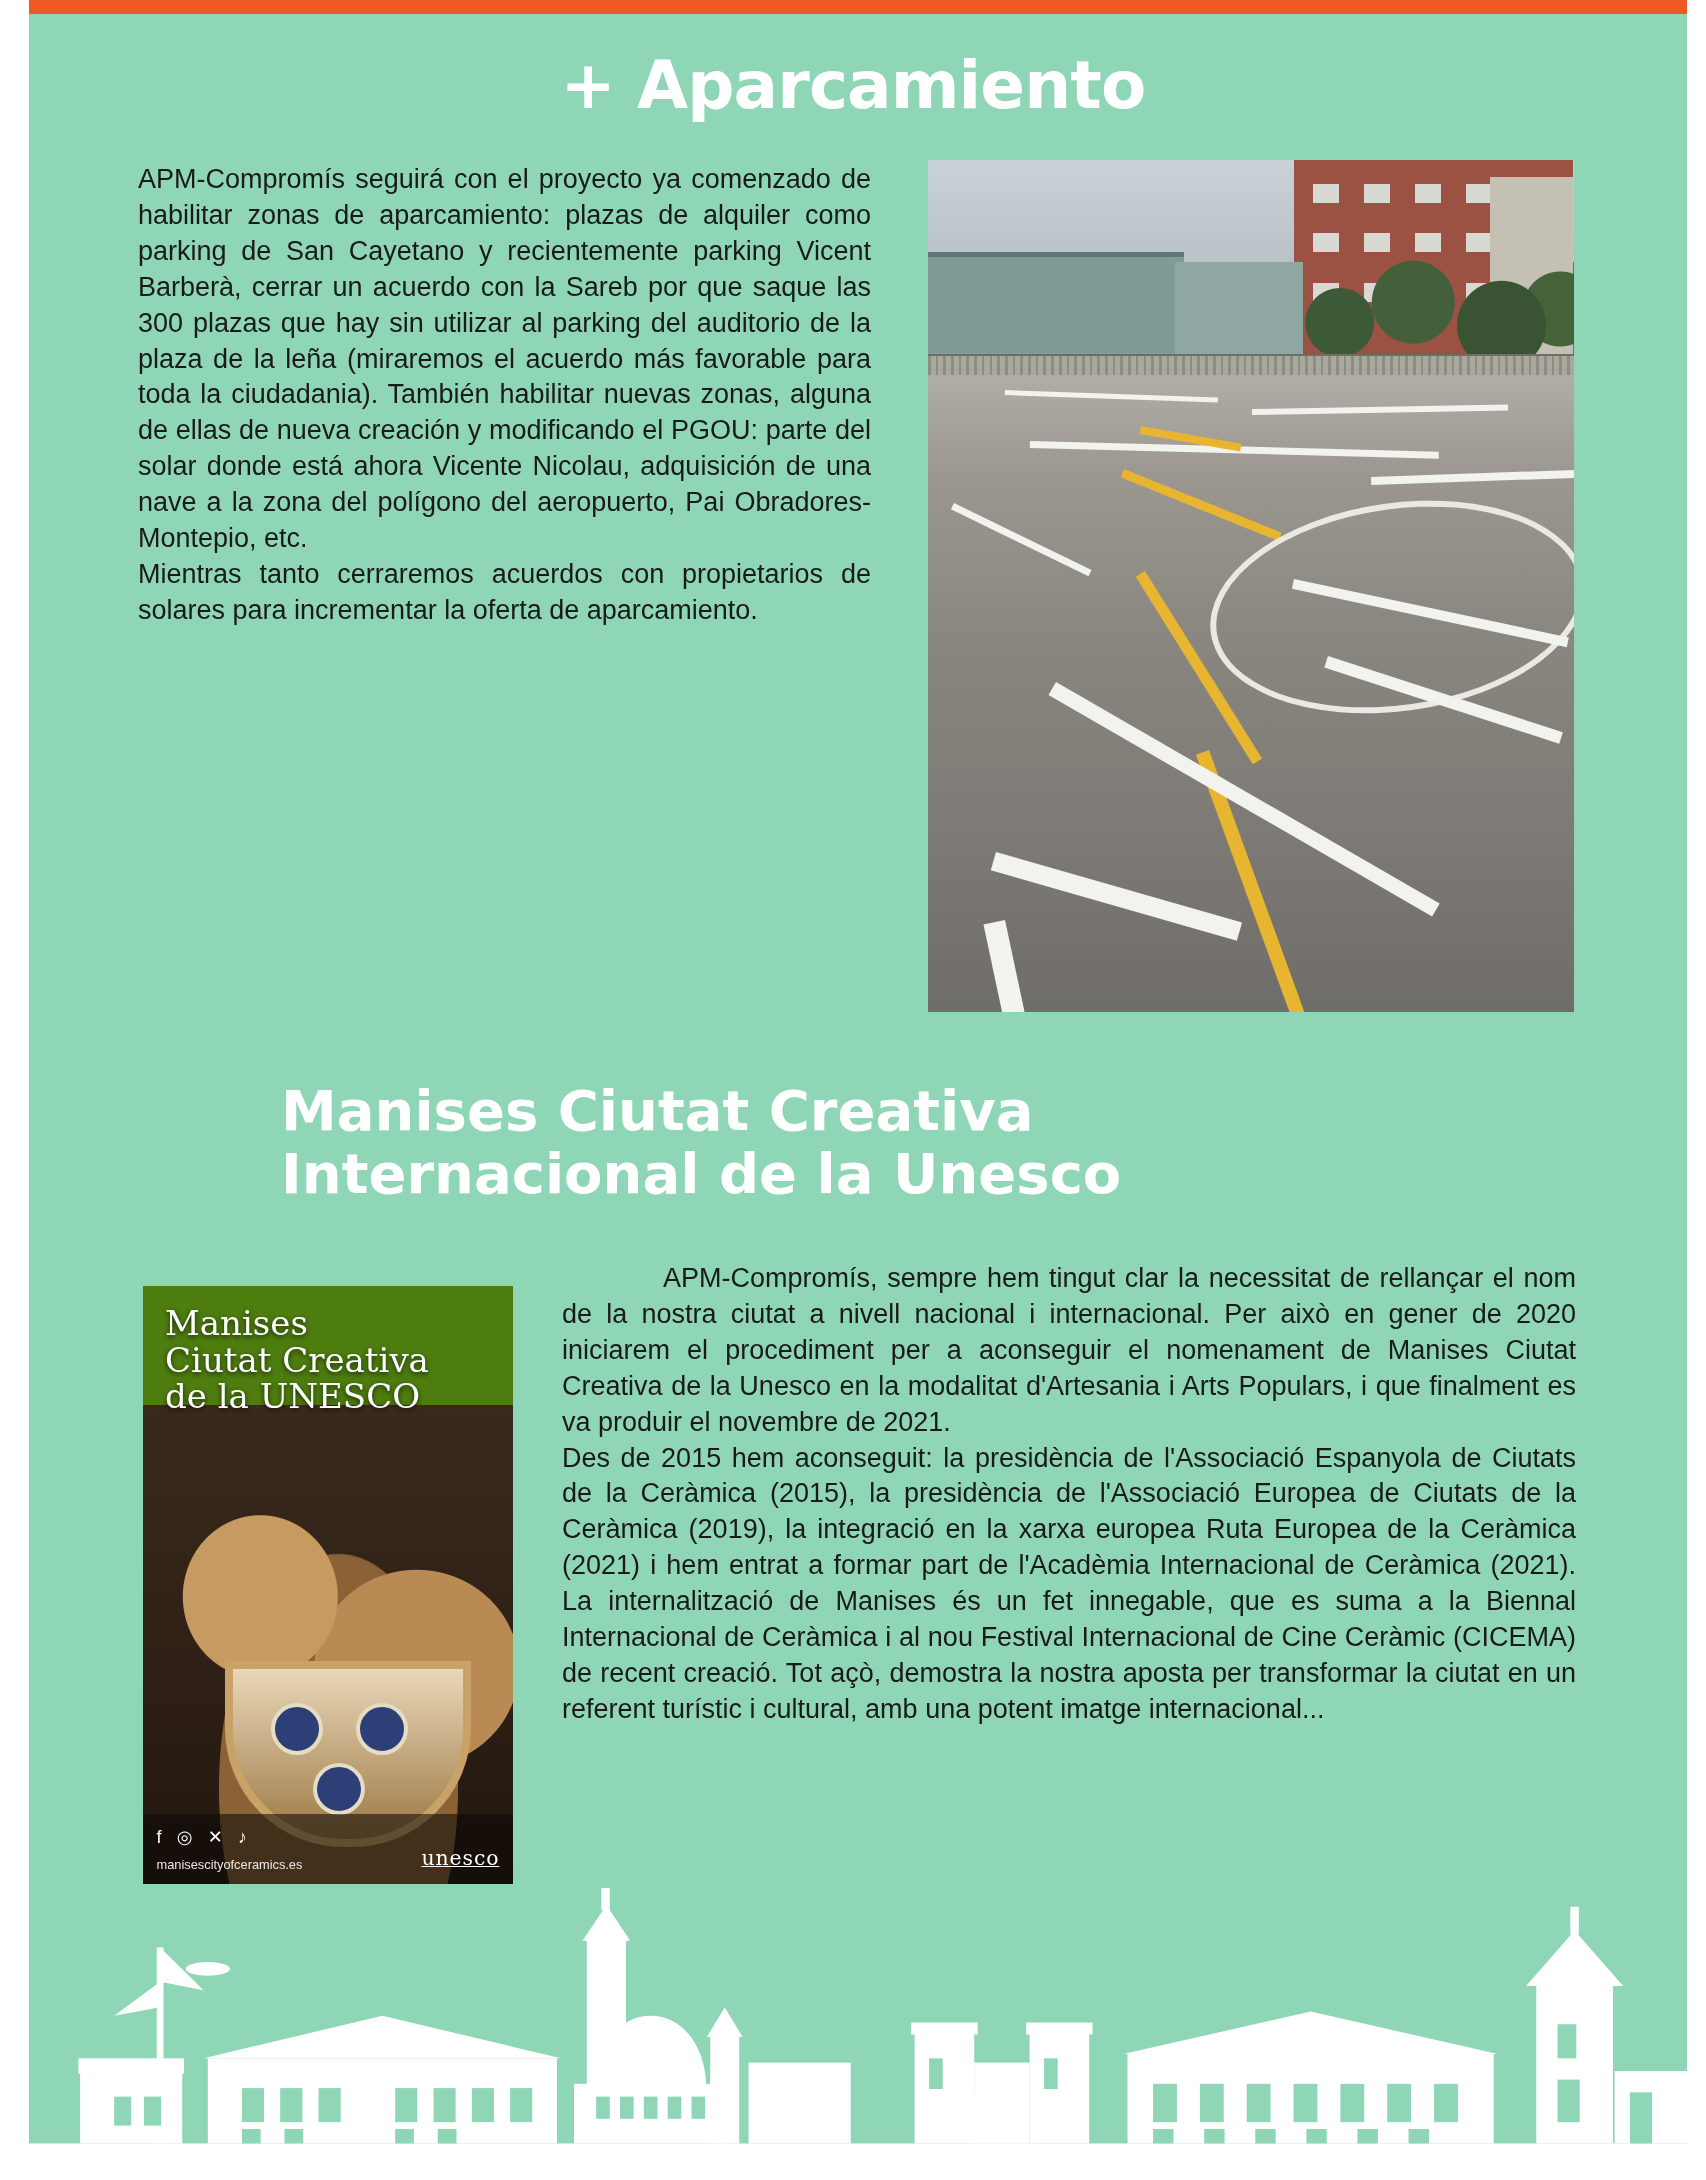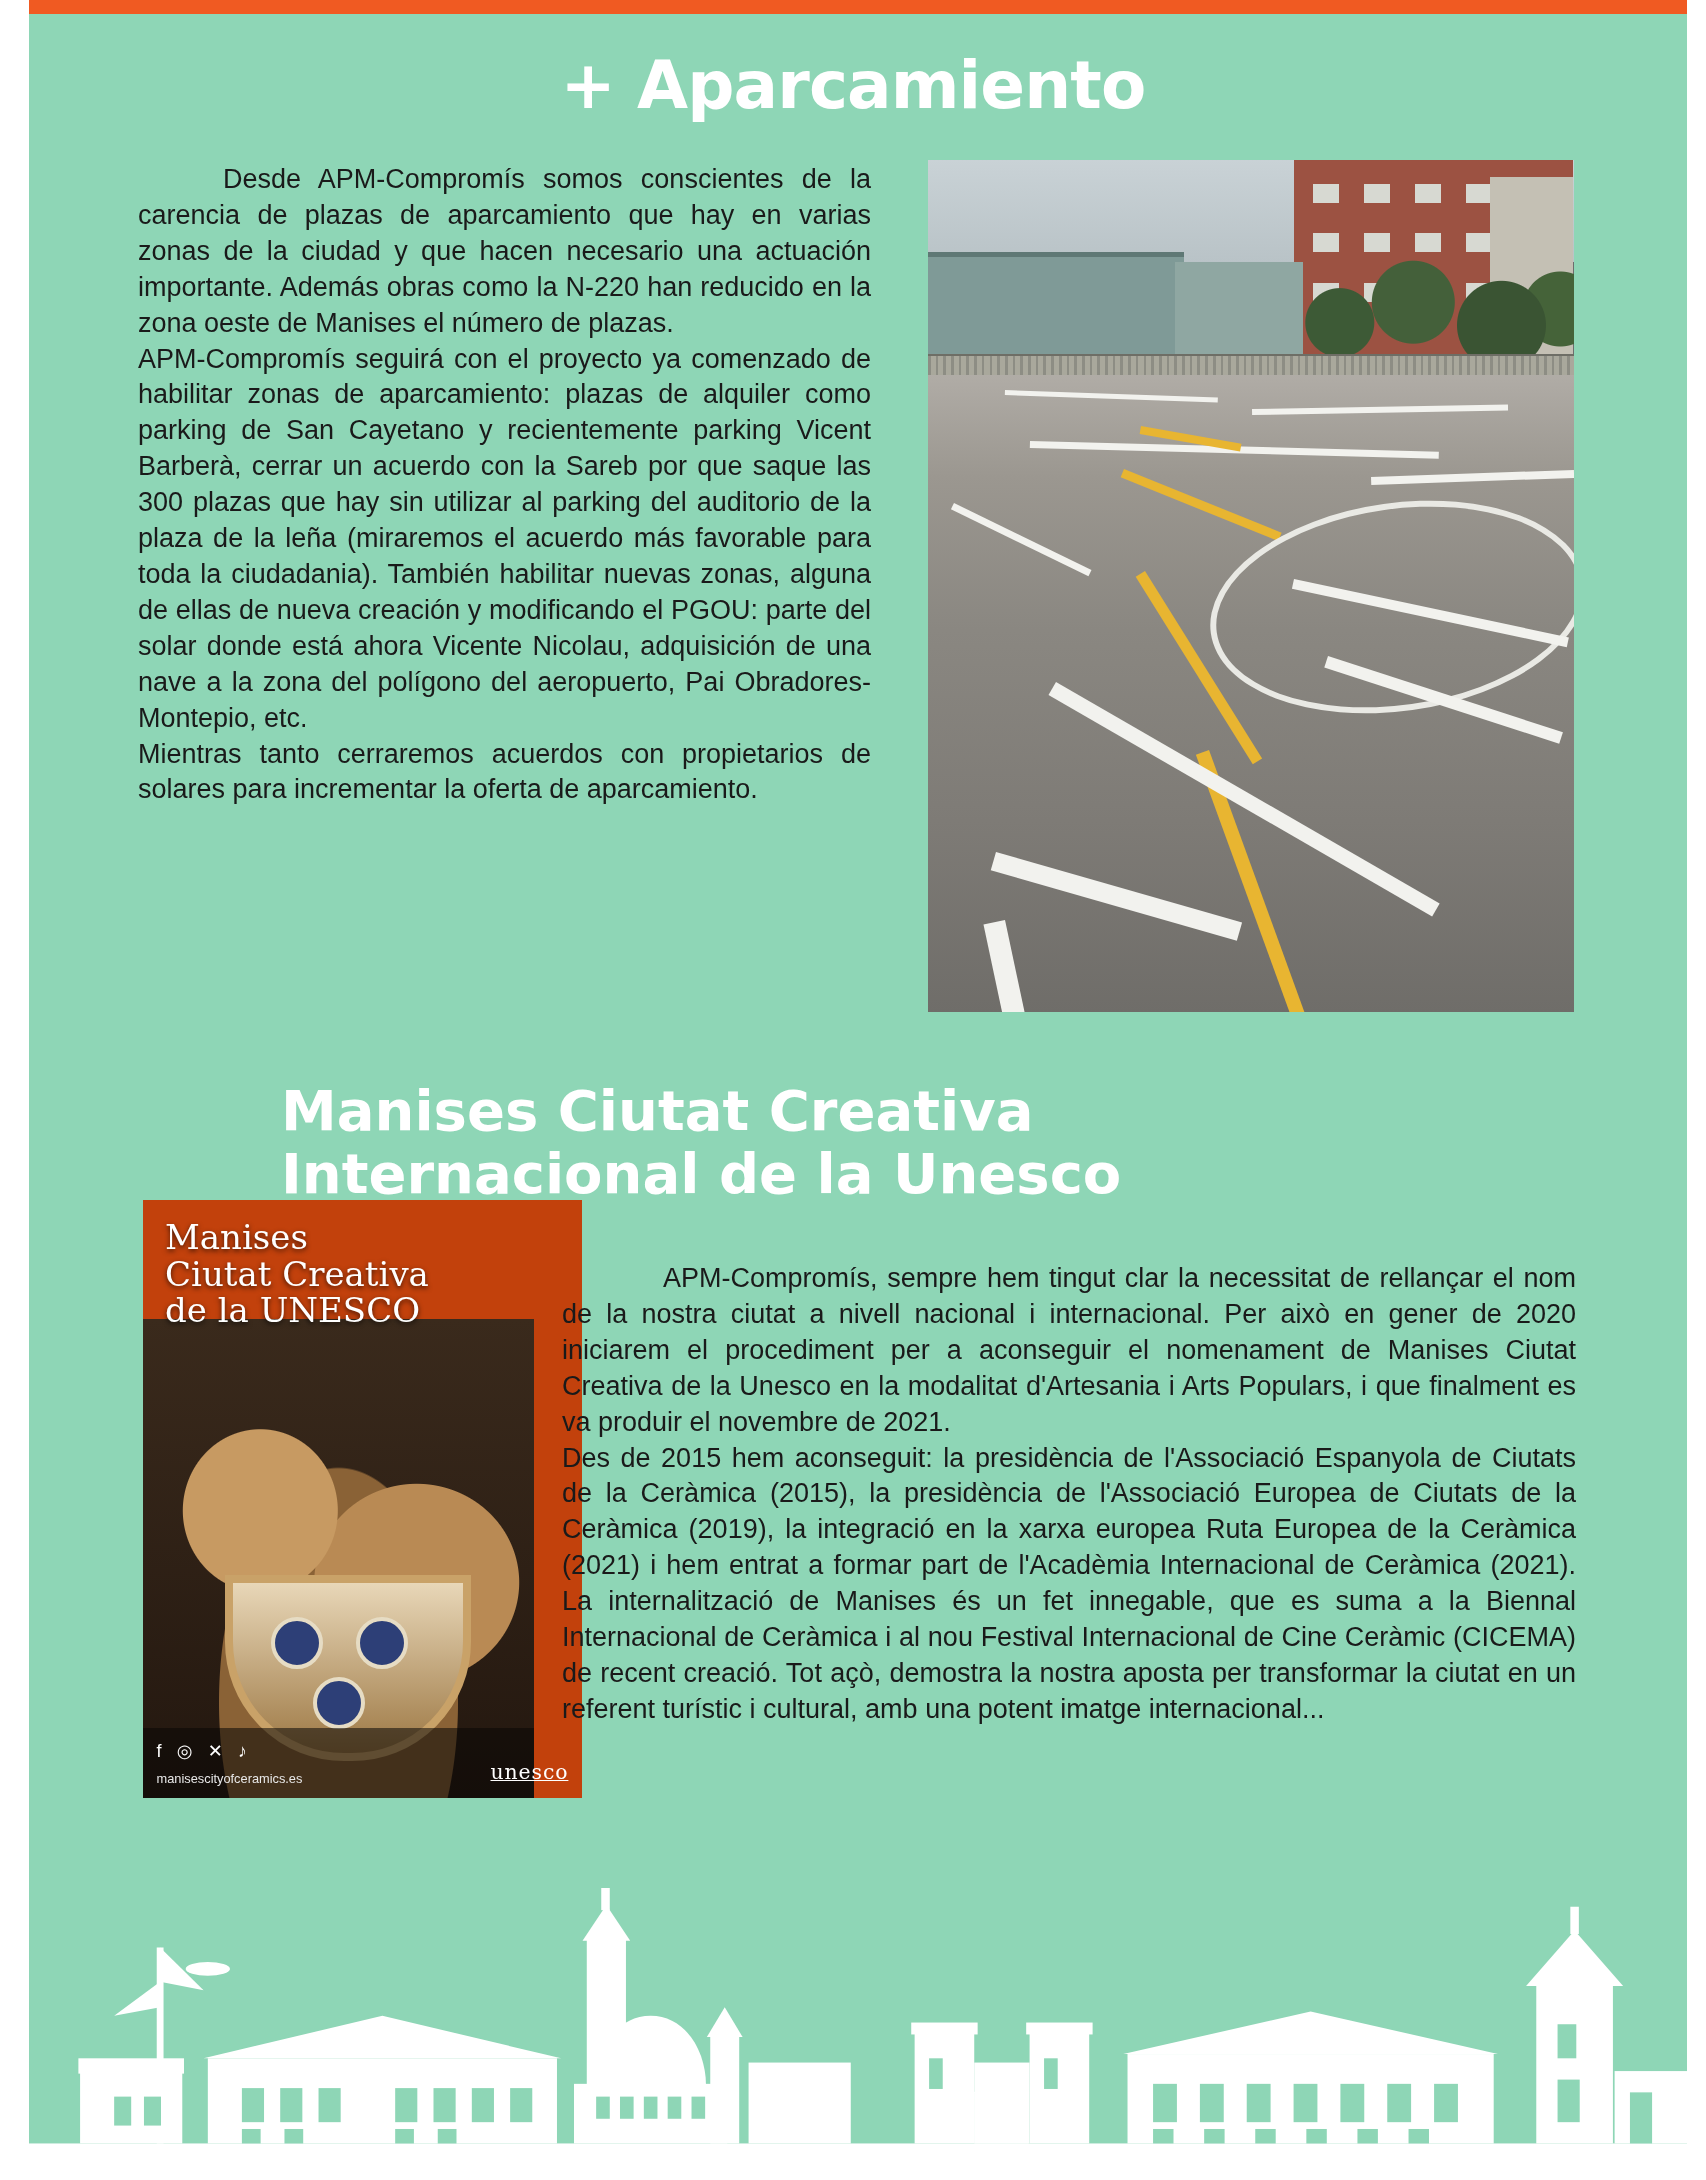--- a/index.html
+++ b/index.html
@@ -157,25 +157,25 @@
     width: 1141px;
     font-size: 56px;
     font-weight: bold;
     color: #ffffff;
     line-height: 1.12;
     font-family: "DejaVu Sans", sans-serif;
     letter-spacing: 0px;
   }
   .poster {
     position: absolute;
-    top: 1200px;
+    top: 1286px;
     left: 143px;
-    width: 439px;
+    width: 370px;
     height: 598px;
-    background: #c2410c;
+    background: #4d7c0f;
     overflow: hidden;
   }
   .poster-photo {
     position: absolute;
     top: 119px; left: 0; width: 391px; height: 479px;
     background:
       radial-gradient(ellipse at 30% 40%, #c79a62 0 77px, transparent 78px),
       radial-gradient(ellipse at 70% 55%, #b98a54 0 102px, transparent 103px),
       radial-gradient(ellipse at 50% 80%, #8a6236 0 119px, transparent 120px),
       linear-gradient(#3a2a1c, #23170f);
@@ -264,21 +264,20 @@
 
 <div class="page">
 
   <div class="top-bar"></div>
   <div class="left-edge"></div>
   <div class="right-edge"></div>
 
   <div class="title-parking">+ Aparcamiento</div>
 
   <div class="col-text-1">
-    <p class="indent">Desde APM-Compromís somos conscientes de la carencia de plazas de aparcamiento que hay en varias zonas de la ciudad y que hacen necesario una actuación importante. Además obras como la N-220 han reducido en la zona oeste de Manises el número de plazas.</p>
     <p>APM-Compromís seguirá con el proyecto ya comenzado de habilitar zonas de aparcamiento: plazas de alquiler como parking de San Cayetano y recientemente parking Vicent Barberà, cerrar un acuerdo con la Sareb por que saque las 300 plazas que hay sin utilizar al parking del auditorio de la plaza de la leña (miraremos el acuerdo más favorable para toda la ciudadania). También habilitar nuevas zonas, alguna de ellas de nueva creación y modificando el PGOU: parte del solar donde está ahora Vicente Nicolau, adquisición de una nave a la zona del polígono del aeropuerto, Pai Obradores-Montepio, etc.</p>
     <p class="bold">Mientras tanto cerraremos acuerdos con propietarios de solares para incrementar la oferta de aparcamiento.</p>
   </div>
 
   <div class="photo-parking">
     <div class="pk-sky"></div>
     <div class="pk-building">
       <div class="win" style="top:24px;left:19px"></div>
       <div class="win" style="top:24px;left:70px"></div>
       <div class="win" style="top:24px;left:121px"></div>

